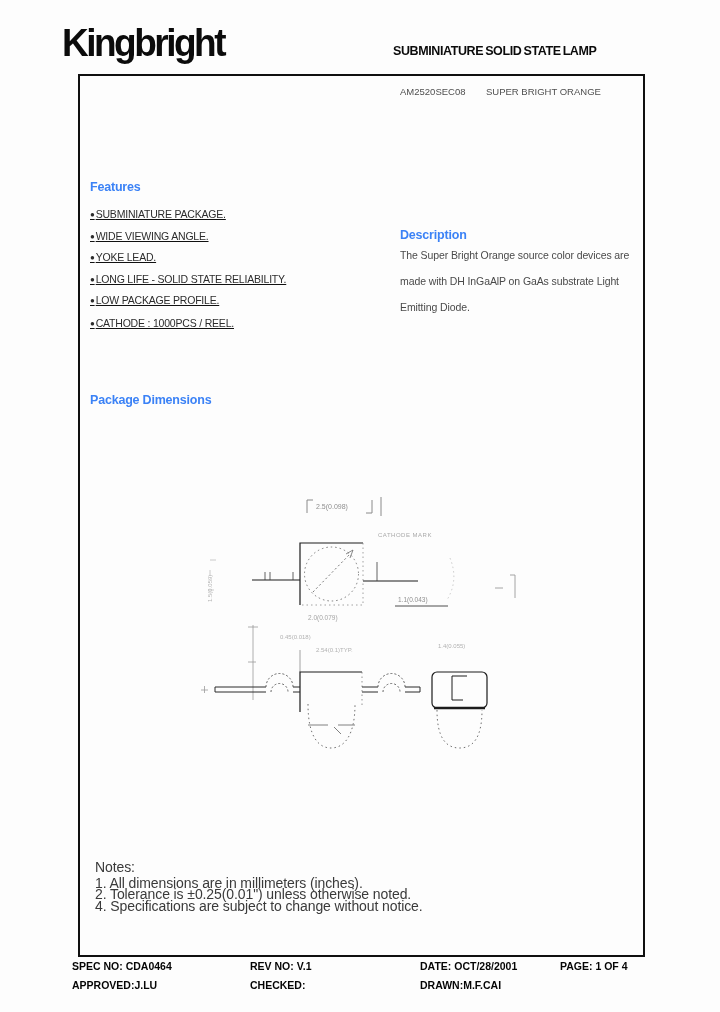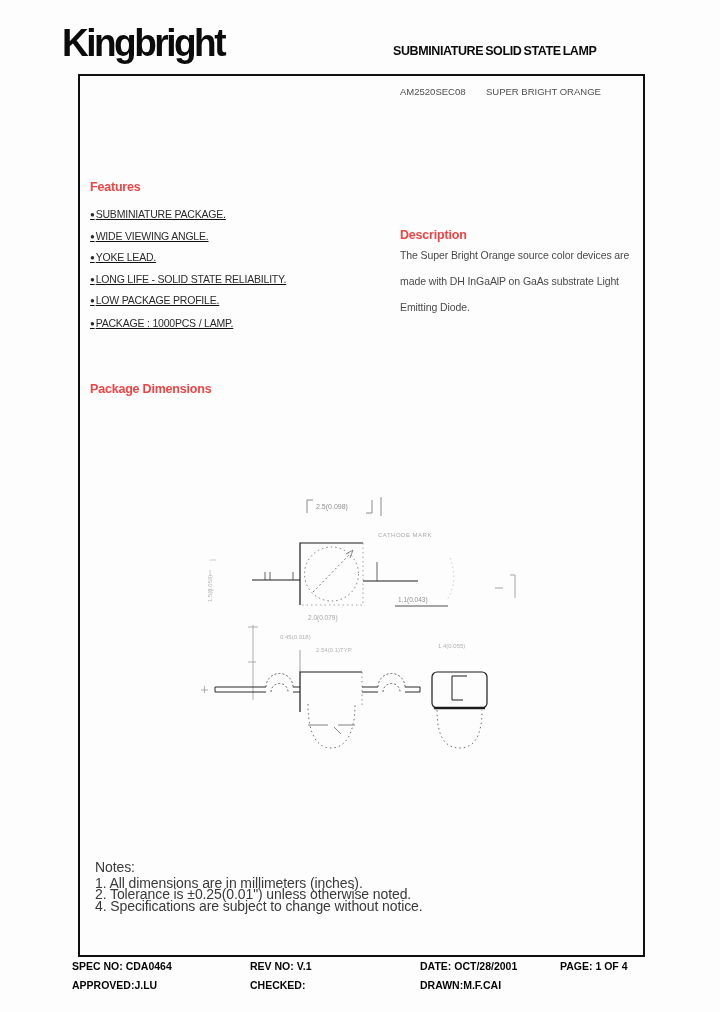--- a/index.html
+++ b/index.html
@@ -22,39 +22,39 @@
 
   
   .frame{
     left:78px;top:74px;width:563px;height:879px;border:2px solid #101010;
     background:#fdfdfd;
   }
 
   .part-line{left:400px;top:86px;font-size:9.5px;color:#4f4f4f;white-space:nowrap;}
   .part-line .colorname{position:absolute;left:86px;top:0;white-space:nowrap;}
 
-  .sec-heading{font-size:12.5px;font-weight:bold;color:#ef4444;letter-spacing:-0.2px;}
+  .sec-heading{font-size:12.5px;font-weight:bold;color:#3b82f6;letter-spacing:-0.2px;}
 
   .features{left:90px;top:180px;width:290px;}
   .features ul{list-style:none;margin:14px 0 0 0;padding:0;text-decoration:underline;}
   .features li{
     font-size:10.5px;color:#2c2c2c;line-height:12px;margin-bottom:8.5px;
     letter-spacing:-0.2px;white-space:nowrap;
   }
   .features li .bullet{font-size:8px;vertical-align:1px;margin-right:1px;color:#2c2c2c;}
   .features li:nth-child(5),.features li:nth-child(6){margin-bottom:10px;}
 
   .description{left:400px;top:185px;width:250px;margin-top:43px;}
   .description .dline{
     font-size:10.5px;color:#4a4a4a;line-height:26px;white-space:nowrap;
     letter-spacing:-0.1px;
   }
   .description .dline:first-of-type{margin-top:6px;}
 
-  .pkg-heading{left:90px;top:382px;}
+  .pkg-heading{left:90px;top:393px;}
 
   
   .notes{left:95px;top:862px;font-size:14px;color:#3a3a3a;line-height:11.7px;}
   .notes .nhead{margin-bottom:4px;}
   .notes div{white-space:nowrap;letter-spacing:-0.1px;}
 
   
   .footer{left:0;top:960px;width:720px;font-size:10.5px;font-weight:bold;color:#050505;}
   .footer span{position:absolute;white-space:nowrap;}
   .f-c1{left:72px;} .f-c2{left:250px;} .f-c3{left:390px;padding-left:30px;} .f-c4{left:560px;}
@@ -78,21 +78,21 @@
 </div>
 
 <div class="abs features">
   <div class="sec-heading">Features</div>
   <ul>
     <li><span class="bullet">●</span><span>SUBMINIATURE PACKAGE.</span></li>
     <li><span class="bullet">●</span><span>WIDE VIEWING ANGLE.</span></li>
     <li><span class="bullet">●</span><span>YOKE LEAD.</span></li>
     <li><span class="bullet">●</span><span>LONG LIFE - SOLID STATE RELIABILITY.</span></li>
     <li><span class="bullet">●</span><span>LOW PACKAGE PROFILE.</span></li>
-    <li><span class="bullet">●</span><span>PACKAGE : 1000PCS / LAMP.</span></li>
+    <li><span class="bullet">●</span><span>CATHODE : 1000PCS / REEL.</span></li>
   </ul>
 </div>
 
 <div class="abs description">
   <div class="sec-heading">Description</div>
   <div class="dline">The Super Bright Orange source color devices are</div>
   <div class="dline">made with DH InGaAlP on GaAs substrate Light</div>
   <div class="dline">Emitting Diode.</div>
 </div>
 

